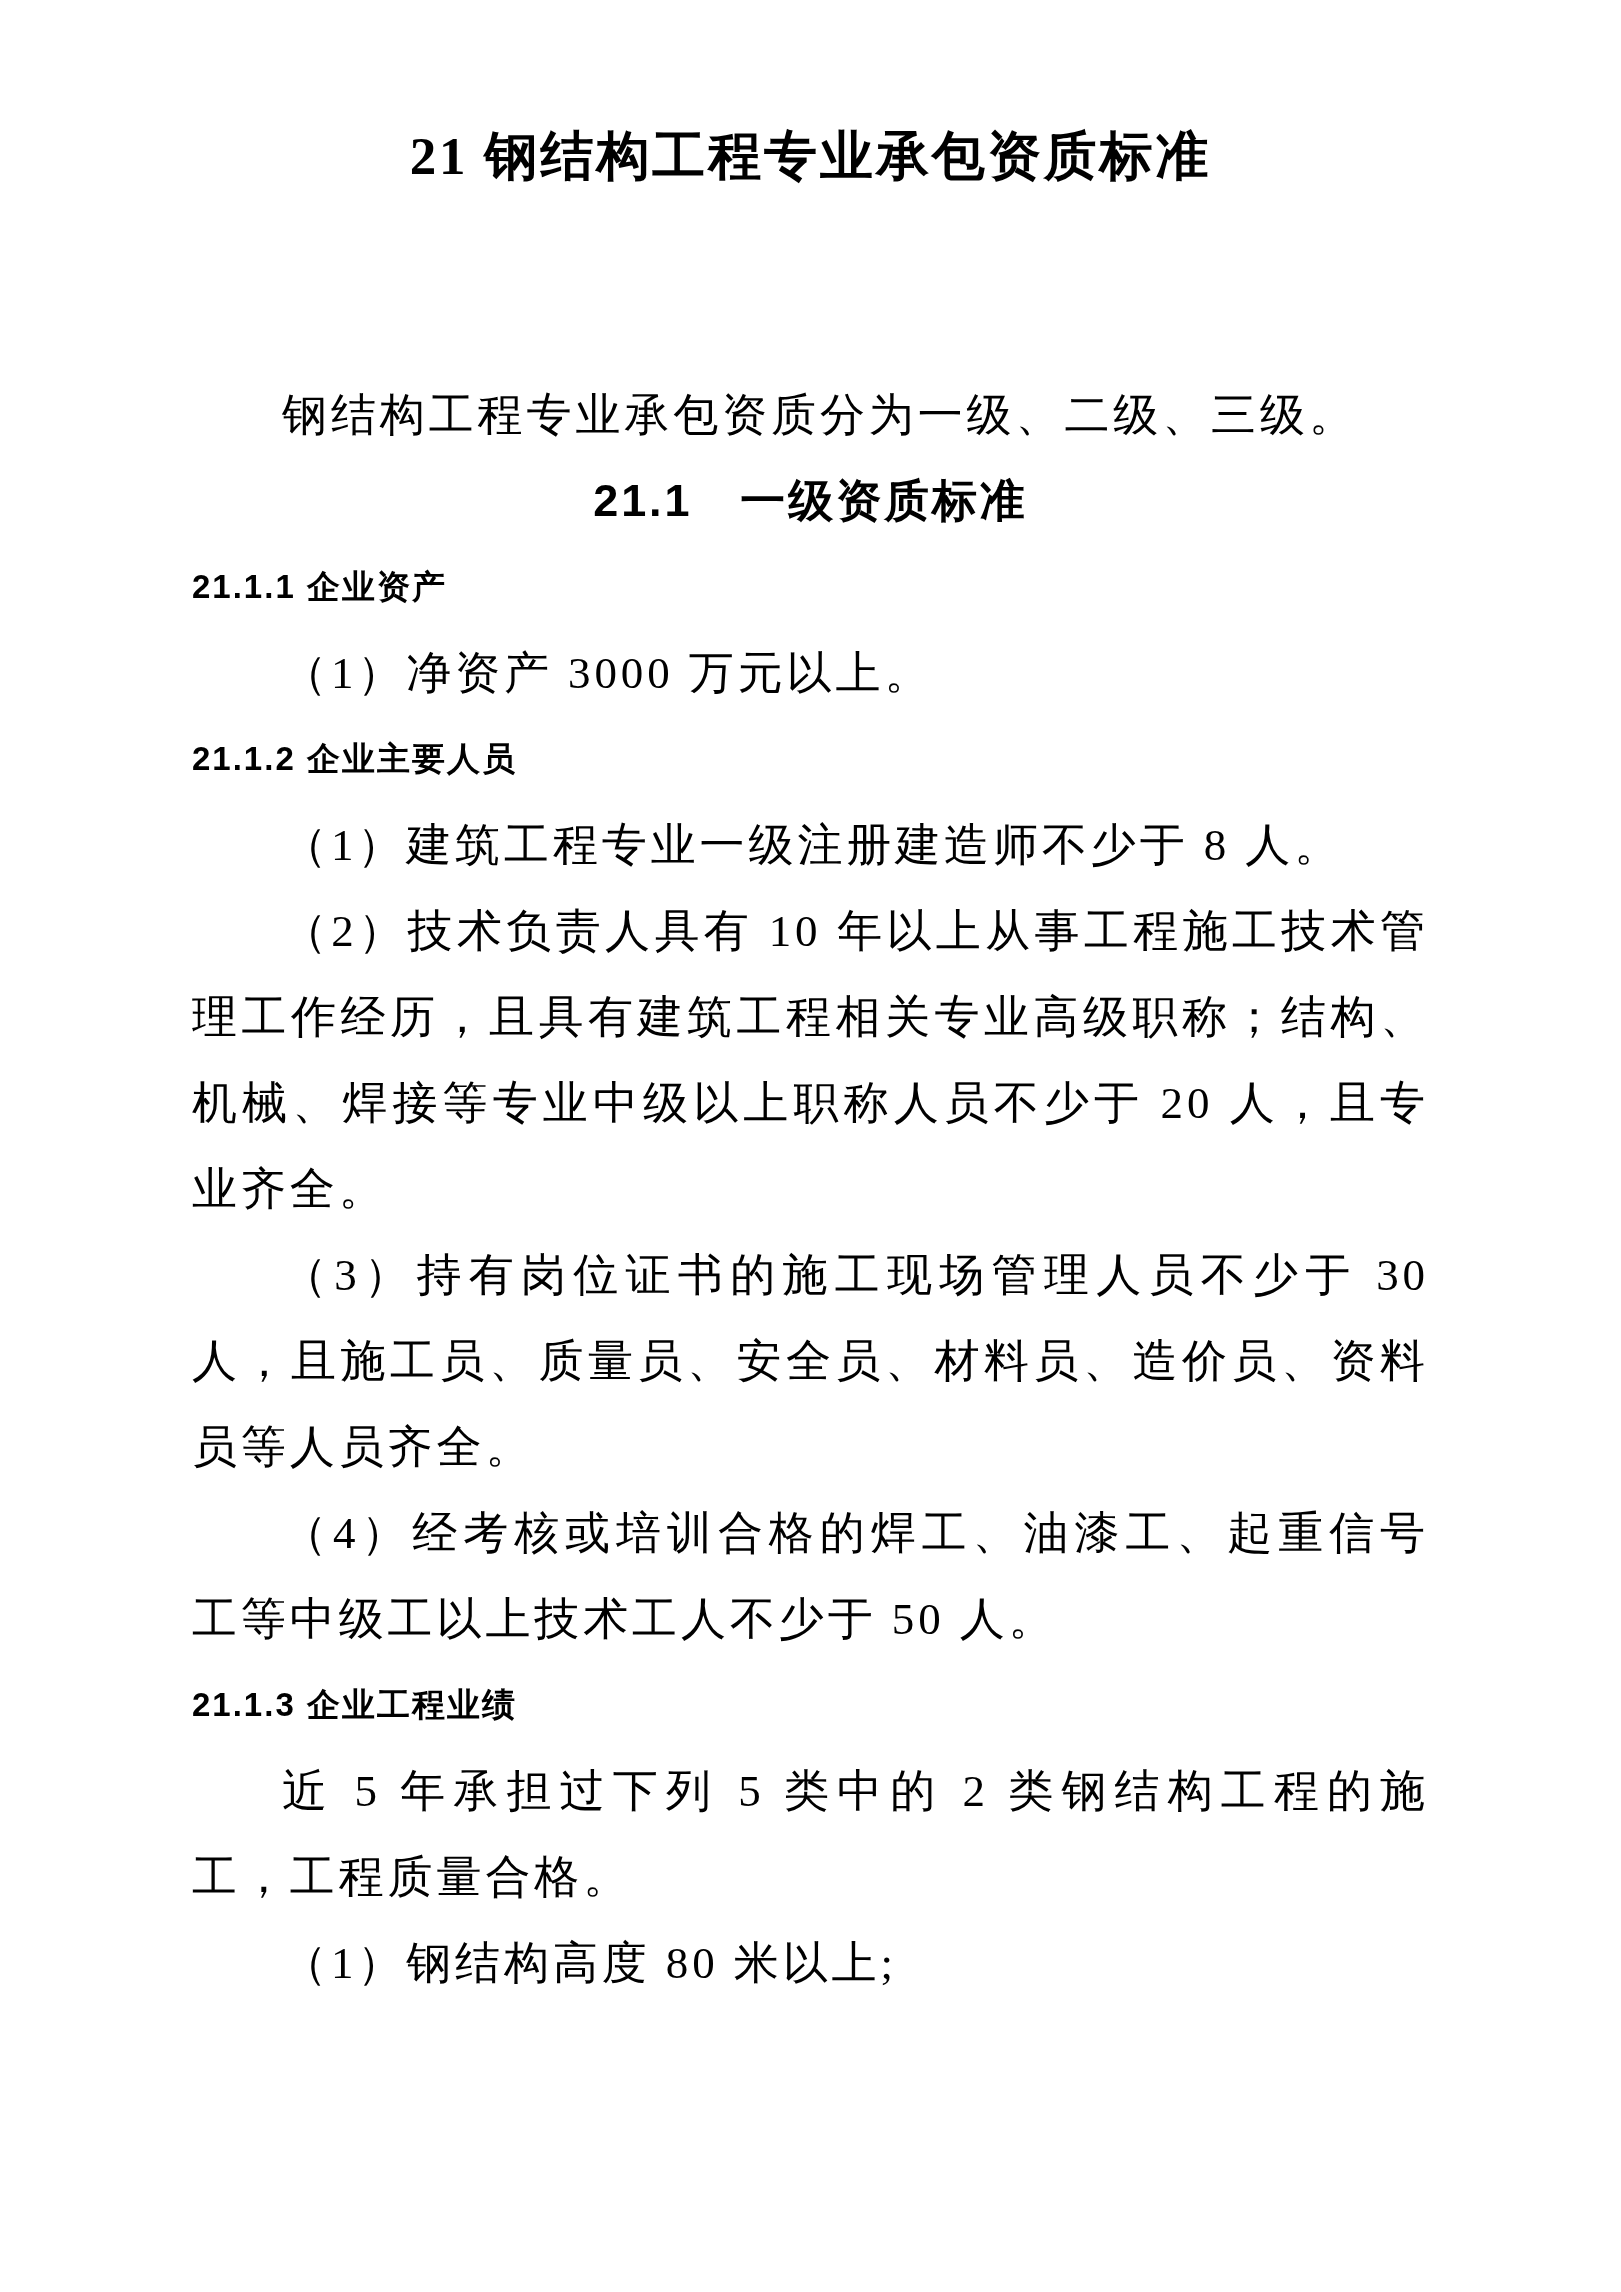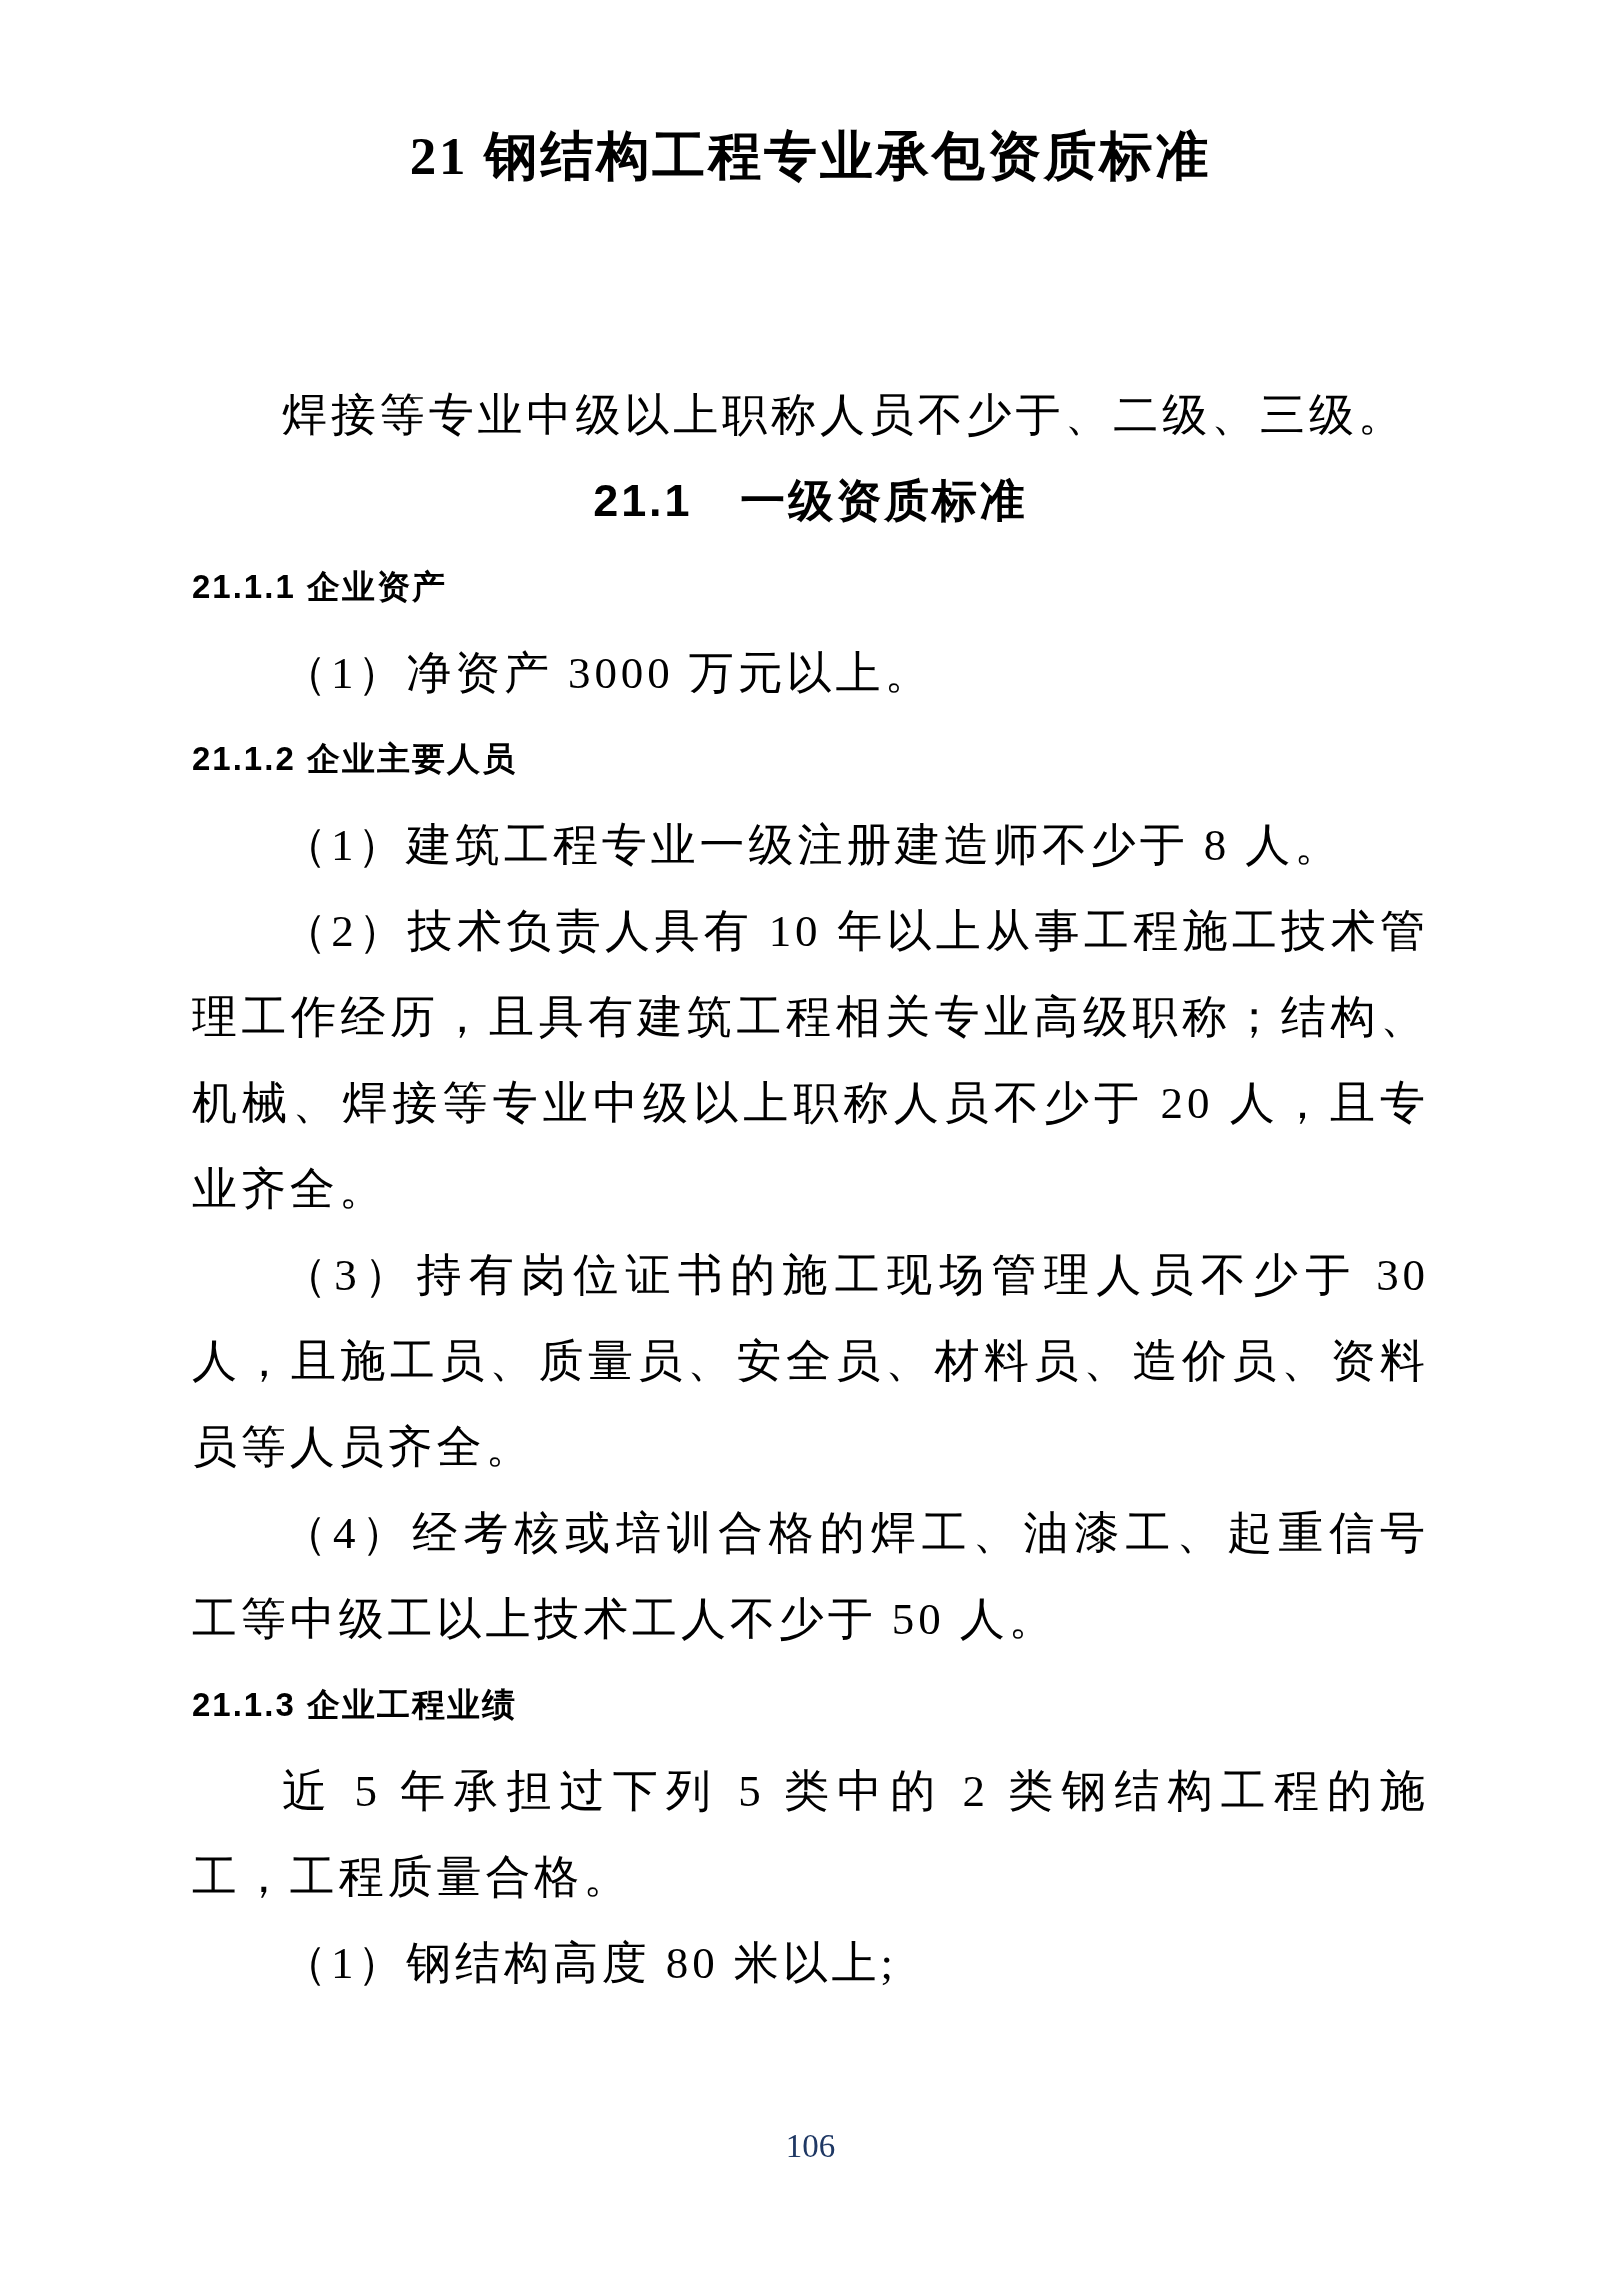--- a/index.html
+++ b/index.html
@@ -81,21 +81,21 @@
 </style>
 </head>
 <body>
 
 <div class="page">
 
   <h1 class="doc-title">21 钢结构工程专业承包资质标准</h1>
 
   <div class="content">
 
-    <p class="para">焊接等专业中级以上职称人员不少于、二级、三级。</p>
+    <p class="para">钢结构工程专业承包资质分为一级、二级、三级。</p>
 
     <h2 class="heading-center">21.1　一级资质标准</h2>
 
     <h3 class="heading-left">21.1.1 企业资产</h3>
 
     <p class="para">（1）净资产 3000 万元以上。</p>
 
 
     <h3 class="heading-left">21.1.2 企业主要人员</h3>
 
@@ -108,16 +108,15 @@
     <p class="para">（4）经考核或培训合格的焊工、油漆工、起重信号工等中级工以上技术工人不少于 50 人。</p>
 
     <h3 class="heading-left">21.1.3 企业工程业绩</h3>
 
     <p class="para">近 5 年承担过下列 5 类中的 2 类钢结构工程的施工，工程质量合格。</p>
 
     <p class="para">（1）钢结构高度 80 米以上;</p>
 
   </div>
 
-  <div class="page-number">106</div>
 
 </div>
 
 
 </body></html>

